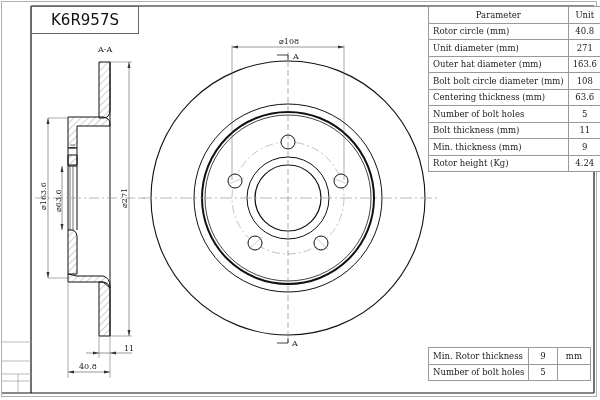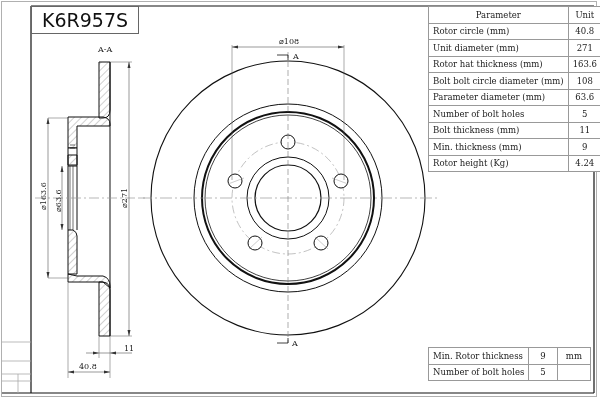--- a/index.html
+++ b/index.html
@@ -1,19 +1,19 @@
 <!DOCTYPE html>
 <html><head>
   <meta charset="utf-8">
   <style>
     html, body { margin:0; padding:0; background:#ffffff; }
     body { width:600px; height:400px; position:relative; overflow:hidden; font-family:"DejaVu Serif", serif; }
     .frame-outer { position:absolute; left:1px; top:1px; width:596px; height:396px; border:1px solid #b0b0b0; box-sizing:border-box; }
     svg.drawing { position:absolute; left:0; top:0; }
-    .title-box { position:absolute; left:31px; top:6px; width:108px; height:28px; border:1px solid #666; box-sizing:border-box; display:flex; align-items:center; justify-content:center; font-family:"DejaVu Sans", sans-serif; font-size:19px; color:#111; background:#fff; }
+    .title-box { position:absolute; left:31px; top:6px; width:108px; height:28px; border:1px solid #666; box-sizing:border-box; display:flex; align-items:center; justify-content:center; font-family:"DejaVu Sans", sans-serif; font-size:15px; color:#111; background:#fff; }
     table.params { position:absolute; border-collapse:collapse; font-family:"DejaVu Serif", serif; font-size:8.5px; color:#222; background:#fff; }
     table.params td { border:1px solid #999; padding:0 4px; height:15.5px; white-space:nowrap; }
     table.params td.num { text-align:center; }
     table.params td.hdr { text-align:center; }
     .t1 { left:428px; top:6px; width:163px; }
     .t2 { left:428px; top:347px; width:163px; }
     .t2 td { height:14.5px; }
     .svgtext { font-family:"DejaVu Serif", serif; font-size:8px; fill:#222; }
   </style>
 </head>
@@ -154,29 +154,29 @@
   </tr>
   <tr>
         <td>Rotor circle (mm)</td>
         <td class="num">40.8</td>
       </tr>
   <tr>
         <td>Unit diameter (mm)</td>
         <td class="num">271</td>
       </tr>
   <tr>
-        <td>Rotor hat thickness (mm)</td>
+        <td>Outer hat diameter (mm)</td>
         <td class="num">163.6</td>
       </tr>
   <tr>
         <td>Bolt bolt circle diameter (mm)</td>
         <td class="num">108</td>
       </tr>
   <tr>
-        <td>Parameter diameter (mm)</td>
+        <td>Centering thickness (mm)</td>
         <td class="num">63.6</td>
       </tr>
   <tr>
         <td>Number of bolt holes</td>
         <td class="num">5</td>
       </tr>
   <tr>
         <td>Bolt thickness (mm)</td>
         <td class="num">11</td>
       </tr>

